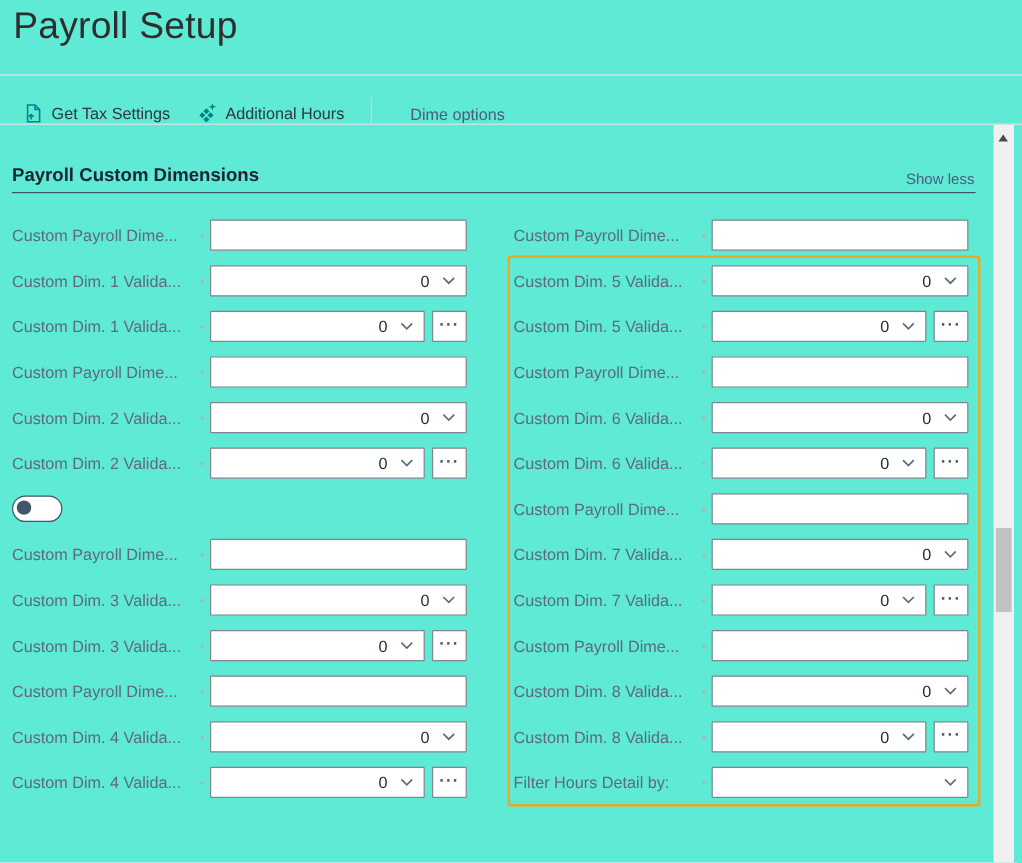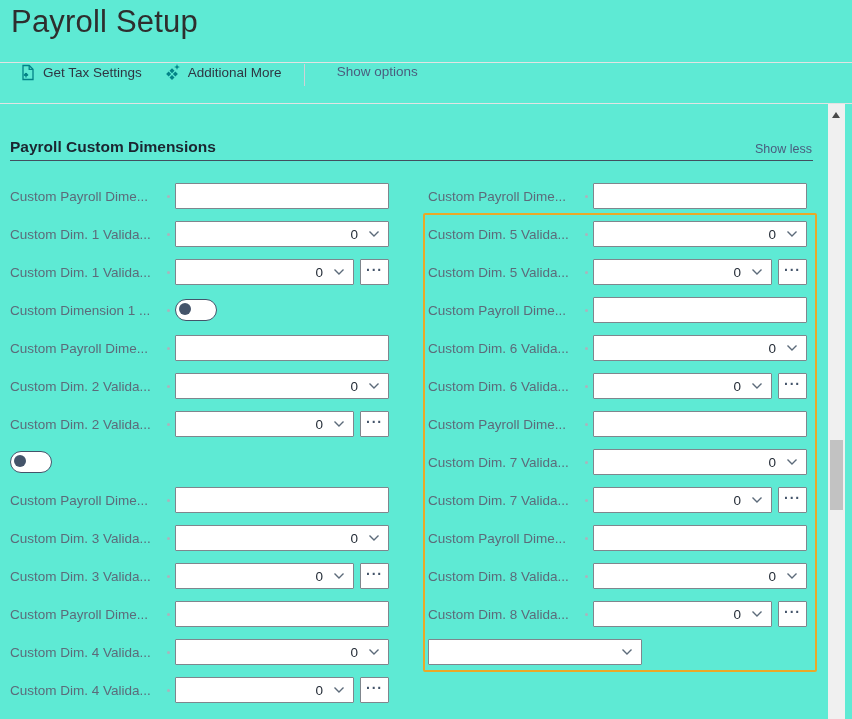--- a/index.html
+++ b/index.html
@@ -6,21 +6,21 @@
   .stage{position:relative;width:852px;height:719px;overflow:hidden;background:#5eead4;
          font-family:"Liberation Sans","DejaVu Sans",sans-serif;}
 
   
   .page-title{position:absolute;left:11px;top:4px;font-size:31px;font-weight:300;
               color:#2e2e2e;letter-spacing:.2px;}
   .hr{position:absolute;left:0;width:852px;height:1px;background:#e3e3e3;}
   .hr1{top:62px;} .hr2{top:103px;}
 
   
-  .toolbar{position:absolute;left:0;top:64px;height:39px;display:flex;align-items:flex-start;
+  .toolbar{position:absolute;left:0;top:64px;height:39px;display:flex;align-items:flex-end;
            padding-left:20px;}
   .tb-action{display:flex;align-items:center;gap:7px;cursor:pointer;margin-right:22px;}
   .tb-action .tb-label{font-size:13.5px;color:#2f3642;}
   .tb-sep{width:1px;height:22px;background:#cfd2d6;margin:0 16px 0 0;}
   .tb-more{font-size:13.5px;color:#4a5d7e;cursor:pointer;margin-left:16px;}
   .tb-icon svg{display:block;}
 
   
   .section-title{position:absolute;left:10px;top:138px;font-size:15.5px;font-weight:bold;
                  color:#1b2530;text-align:center;}
@@ -83,24 +83,24 @@
     <div class="tb-action">
       <span class="tb-icon">
         <svg width="17" height="17" viewBox="0 0 17 17">
           <path d="M8 4.2 L10.5 6.7 L8 9.2 L5.5 6.7 Z" fill="#038387"></path>
           <path d="M4.6 7.6 L7.1 10.1 L4.6 12.6 L2.1 10.1 Z" fill="#038387"></path>
           <path d="M11.4 7.6 L13.9 10.1 L11.4 12.6 L8.9 10.1 Z" fill="#038387"></path>
           <path d="M8 11 L10.5 13.5 L8 16 L5.5 13.5 Z" fill="#038387"></path>
           <path d="M13 0 l.8 2.2 L16 3 l-2.2.8 L13 6 l-.8-2.2 L10 3 l2.2-.8 Z" fill="#038387"></path>
         </svg>
       </span>
-      <span class="tb-label">Additional More</span>
+      <span class="tb-label">Additional Hours</span>
     </div>
     <div class="tb-sep"></div>
-    <div class="tb-more" style="color: rgb(74, 93, 126);">Show options</div>
+    <div class="tb-more" style="color: rgb(74, 93, 126);">Dime options</div>
   </div>
   <div class="hr hr2"></div>
 
   <div class="section-title">Payroll Custom Dimensions</div>
   <div class="show-less" style="color: rgb(74, 93, 126);">Show less</div>
   <div class="section-underline"></div>
 
   <div class="col" id="left-col">
       <div class="row">
         <div class="lblwrap">
@@ -139,89 +139,78 @@
               <svg width="12" height="8" viewBox="0 0 12 8">
                 <polyline points="1.5,1.5 6,6 10.5,1.5" fill="none" stroke="#5c6b7a" stroke-width="1.4"></polyline>
               </svg>
             </span>
           </div>
           <button class="assist">···</button>
         </div>
       </div>
       <div class="row">
         <div class="lblwrap">
-          <span class="lbl">Custom Dimension 1 ...</span>
-          <span class="dot"></span>
-        </div>
+          <span class="lbl">Custom Payroll Dime...</span>
+          <span class="dot"></span>
+        </div>
+        <div class="ctrl">
+          <input type="text" class="txt" style="">
+        </div>
+      </div>
+      <div class="row">
+        <div class="lblwrap">
+          <span class="lbl">Custom Dim. 2 Valida...</span>
+          <span class="dot"></span>
+        </div>
+        <div class="ctrl">
+          <div class="sel">
+            <span class="selval">0</span>
+            <span class="chev">
+              <svg width="12" height="8" viewBox="0 0 12 8">
+                <polyline points="1.5,1.5 6,6 10.5,1.5" fill="none" stroke="#5c6b7a" stroke-width="1.4"></polyline>
+              </svg>
+            </span>
+          </div>
+        </div>
+      </div>
+      <div class="row">
+        <div class="lblwrap">
+          <span class="lbl">Custom Dim. 2 Valida...</span>
+          <span class="dot"></span>
+        </div>
+        <div class="ctrl">
+          <div class="sel">
+            <span class="selval">0</span>
+            <span class="chev">
+              <svg width="12" height="8" viewBox="0 0 12 8">
+                <polyline points="1.5,1.5 6,6 10.5,1.5" fill="none" stroke="#5c6b7a" stroke-width="1.4"></polyline>
+              </svg>
+            </span>
+          </div>
+          <button class="assist">···</button>
+        </div>
+      </div>
+      <div class="row">
         <div class="ctrl">
           <div class="toggle">
             <span class="knob"></span>
           </div>
         </div>
       </div>
       <div class="row">
         <div class="lblwrap">
           <span class="lbl">Custom Payroll Dime...</span>
           <span class="dot"></span>
         </div>
         <div class="ctrl">
           <input type="text" class="txt" style="">
         </div>
       </div>
       <div class="row">
         <div class="lblwrap">
-          <span class="lbl">Custom Dim. 2 Valida...</span>
-          <span class="dot"></span>
-        </div>
-        <div class="ctrl">
-          <div class="sel">
-            <span class="selval">0</span>
-            <span class="chev">
-              <svg width="12" height="8" viewBox="0 0 12 8">
-                <polyline points="1.5,1.5 6,6 10.5,1.5" fill="none" stroke="#5c6b7a" stroke-width="1.4"></polyline>
-              </svg>
-            </span>
-          </div>
-        </div>
-      </div>
-      <div class="row">
-        <div class="lblwrap">
-          <span class="lbl">Custom Dim. 2 Valida...</span>
-          <span class="dot"></span>
-        </div>
-        <div class="ctrl">
-          <div class="sel">
-            <span class="selval">0</span>
-            <span class="chev">
-              <svg width="12" height="8" viewBox="0 0 12 8">
-                <polyline points="1.5,1.5 6,6 10.5,1.5" fill="none" stroke="#5c6b7a" stroke-width="1.4"></polyline>
-              </svg>
-            </span>
-          </div>
-          <button class="assist">···</button>
-        </div>
-      </div>
-      <div class="row">
-        <div class="ctrl">
-          <div class="toggle">
-            <span class="knob"></span>
-          </div>
-        </div>
-      </div>
-      <div class="row">
-        <div class="lblwrap">
-          <span class="lbl">Custom Payroll Dime...</span>
-          <span class="dot"></span>
-        </div>
-        <div class="ctrl">
-          <input type="text" class="txt" style="">
-        </div>
-      </div>
-      <div class="row">
-        <div class="lblwrap">
           <span class="lbl">Custom Dim. 3 Valida...</span>
           <span class="dot"></span>
         </div>
         <div class="ctrl">
           <div class="sel">
             <span class="selval">0</span>
             <span class="chev">
               <svg width="12" height="8" viewBox="0 0 12 8">
                 <polyline points="1.5,1.5 6,6 10.5,1.5" fill="none" stroke="#5c6b7a" stroke-width="1.4"></polyline>
               </svg>
@@ -452,20 +441,24 @@
             <span class="chev">
               <svg width="12" height="8" viewBox="0 0 12 8">
                 <polyline points="1.5,1.5 6,6 10.5,1.5" fill="none" stroke="#5c6b7a" stroke-width="1.4"></polyline>
               </svg>
             </span>
           </div>
           <button class="assist">···</button>
         </div>
       </div>
       <div class="row">
+        <div class="lblwrap">
+          <span class="lbl">Filter Hours Detail by:</span>
+          <span class="dot"></span>
+        </div>
         <div class="ctrl">
           <div class="sel">
             <span class="selval"></span>
             <span class="chev">
               <svg width="12" height="8" viewBox="0 0 12 8">
                 <polyline points="1.5,1.5 6,6 10.5,1.5" fill="none" stroke="#5c6b7a" stroke-width="1.4"></polyline>
               </svg>
             </span>
           </div>
         </div>

